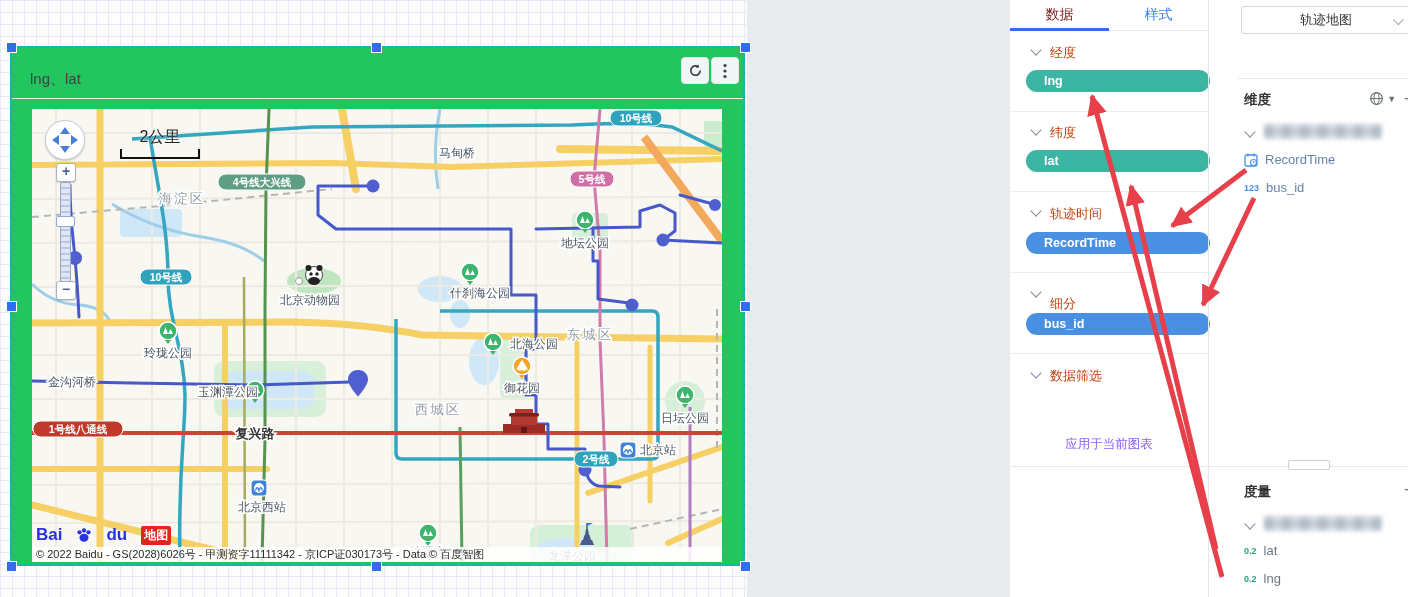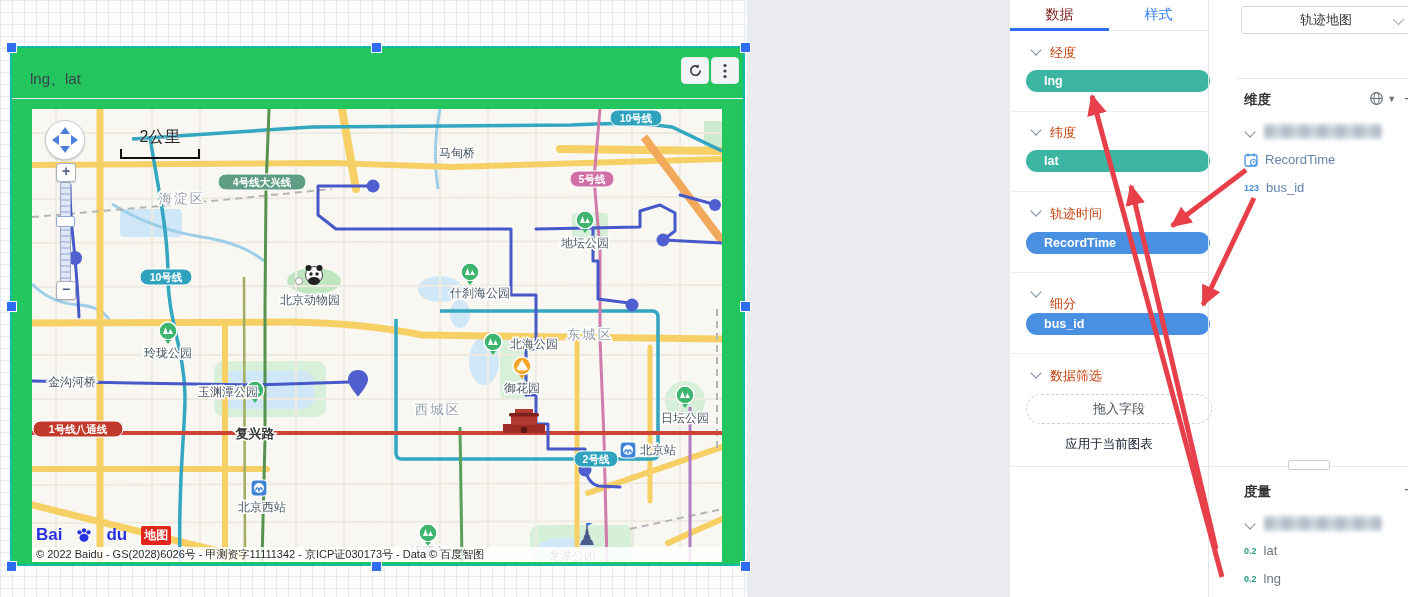--- a/index.html
+++ b/index.html
@@ -59,21 +59,21 @@
   .tab.active{color:#7f1d1d;}
   .tab.active:after{content:"";position:absolute;left:0;right:0;bottom:-1px;height:3px;background:#2f6df2;}
   .sec-label{position:absolute;left:40px;font-size:13px;color:#c2410c;}
   .chev{position:absolute;left:22px;width:7px;height:7px;border-right:1.6px solid #7e8ca2;border-bottom:1.6px solid #7e8ca2;transform:rotate(45deg);}
   .chip{position:absolute;left:16px;width:184px;height:22px;border-radius:11px;color:#fff;font-size:12.5px;font-weight:bold;
     line-height:22px;padding-left:18px;box-sizing:border-box;cursor:pointer;}
   .chip.teal{background:#3cb6a3;} .chip.blue{background:#4a90e2;}
   .sep{position:absolute;left:0;width:198px;height:1px;background:#ebedf0;}
   .dropzone{position:absolute;left:16px;top:394px;width:184px;height:28px;border:1px dashed #cdd2d9;border-radius:15px;
     font-size:13px;color:#4e5archa4;color:#4e555e;text-align:center;line-height:28px;cursor:pointer;background:#fff;}
-  .applyhint{position:absolute;left:0;top:436px;width:198px;text-align:center;font-size:12.5px;color:#0f172a;}
+  .applyhint{position:absolute;left:0;top:436px;width:198px;text-align:center;font-size:12.5px;color:#8b5cf6;}
   
   .fpanel{position:absolute;left:228px;top:0;width:186px;height:597px;}
   .chart-select{position:absolute;left:3px;top:6px;width:168px;height:26px;border:1px solid #d4d6da;border-radius:3px;
     background:#fff;font-size:13px;color:#333;text-align:center;line-height:26px;cursor:pointer;}
   .chart-select .caret{position:absolute;right:9px;top:10px;width:7px;height:7px;border-right:1.5px solid #9aa0a8;
     border-bottom:1.5px solid #9aa0a8;transform:rotate(45deg) translateY(-2px);}
   .searchbox{position:absolute;left:3px;top:43px;width:168px;height:26px;border:1px solid #d4d6da;border-radius:3px;
     background:#fff;display:flex;align-items:center;padding:0 8px;box-sizing:border-box;}
   .searchbox input{border:none;outline:none;flex:1;font-size:13px;color:#333;margin-left:6px;width:100px;
     font-family:"Liberation Sans",sans-serif;}
@@ -391,21 +391,20 @@
   <div class="chip blue" style="top:232px;">RecordTime</div>
   <div class="sep" style="top:272px;"></div>
 
   <i class="chev" style="top:288px;"></i>
   <div class="sec-label" style="top:286px;margin-top:9px;">细分</div>
   <div class="chip blue" style="top:313px;">bus_id</div>
   <div class="sep" style="top:353px;"></div>
 
   <i class="chev" style="top:369px;"></i>
   <div class="sec-label" style="top:367px;">数据筛选</div>
-  <div class="dropzone">拖入字段</div>
   <div class="applyhint">应用于当前图表</div>
 
   <div class="hdivider-full"></div>
   <div class="vdivider"></div>
   <div class="miniscroll"></div>
 
   <div class="fpanel">
     <div class="chart-select">
       <span>轨迹地图</span>
       <i class="caret"></i>

